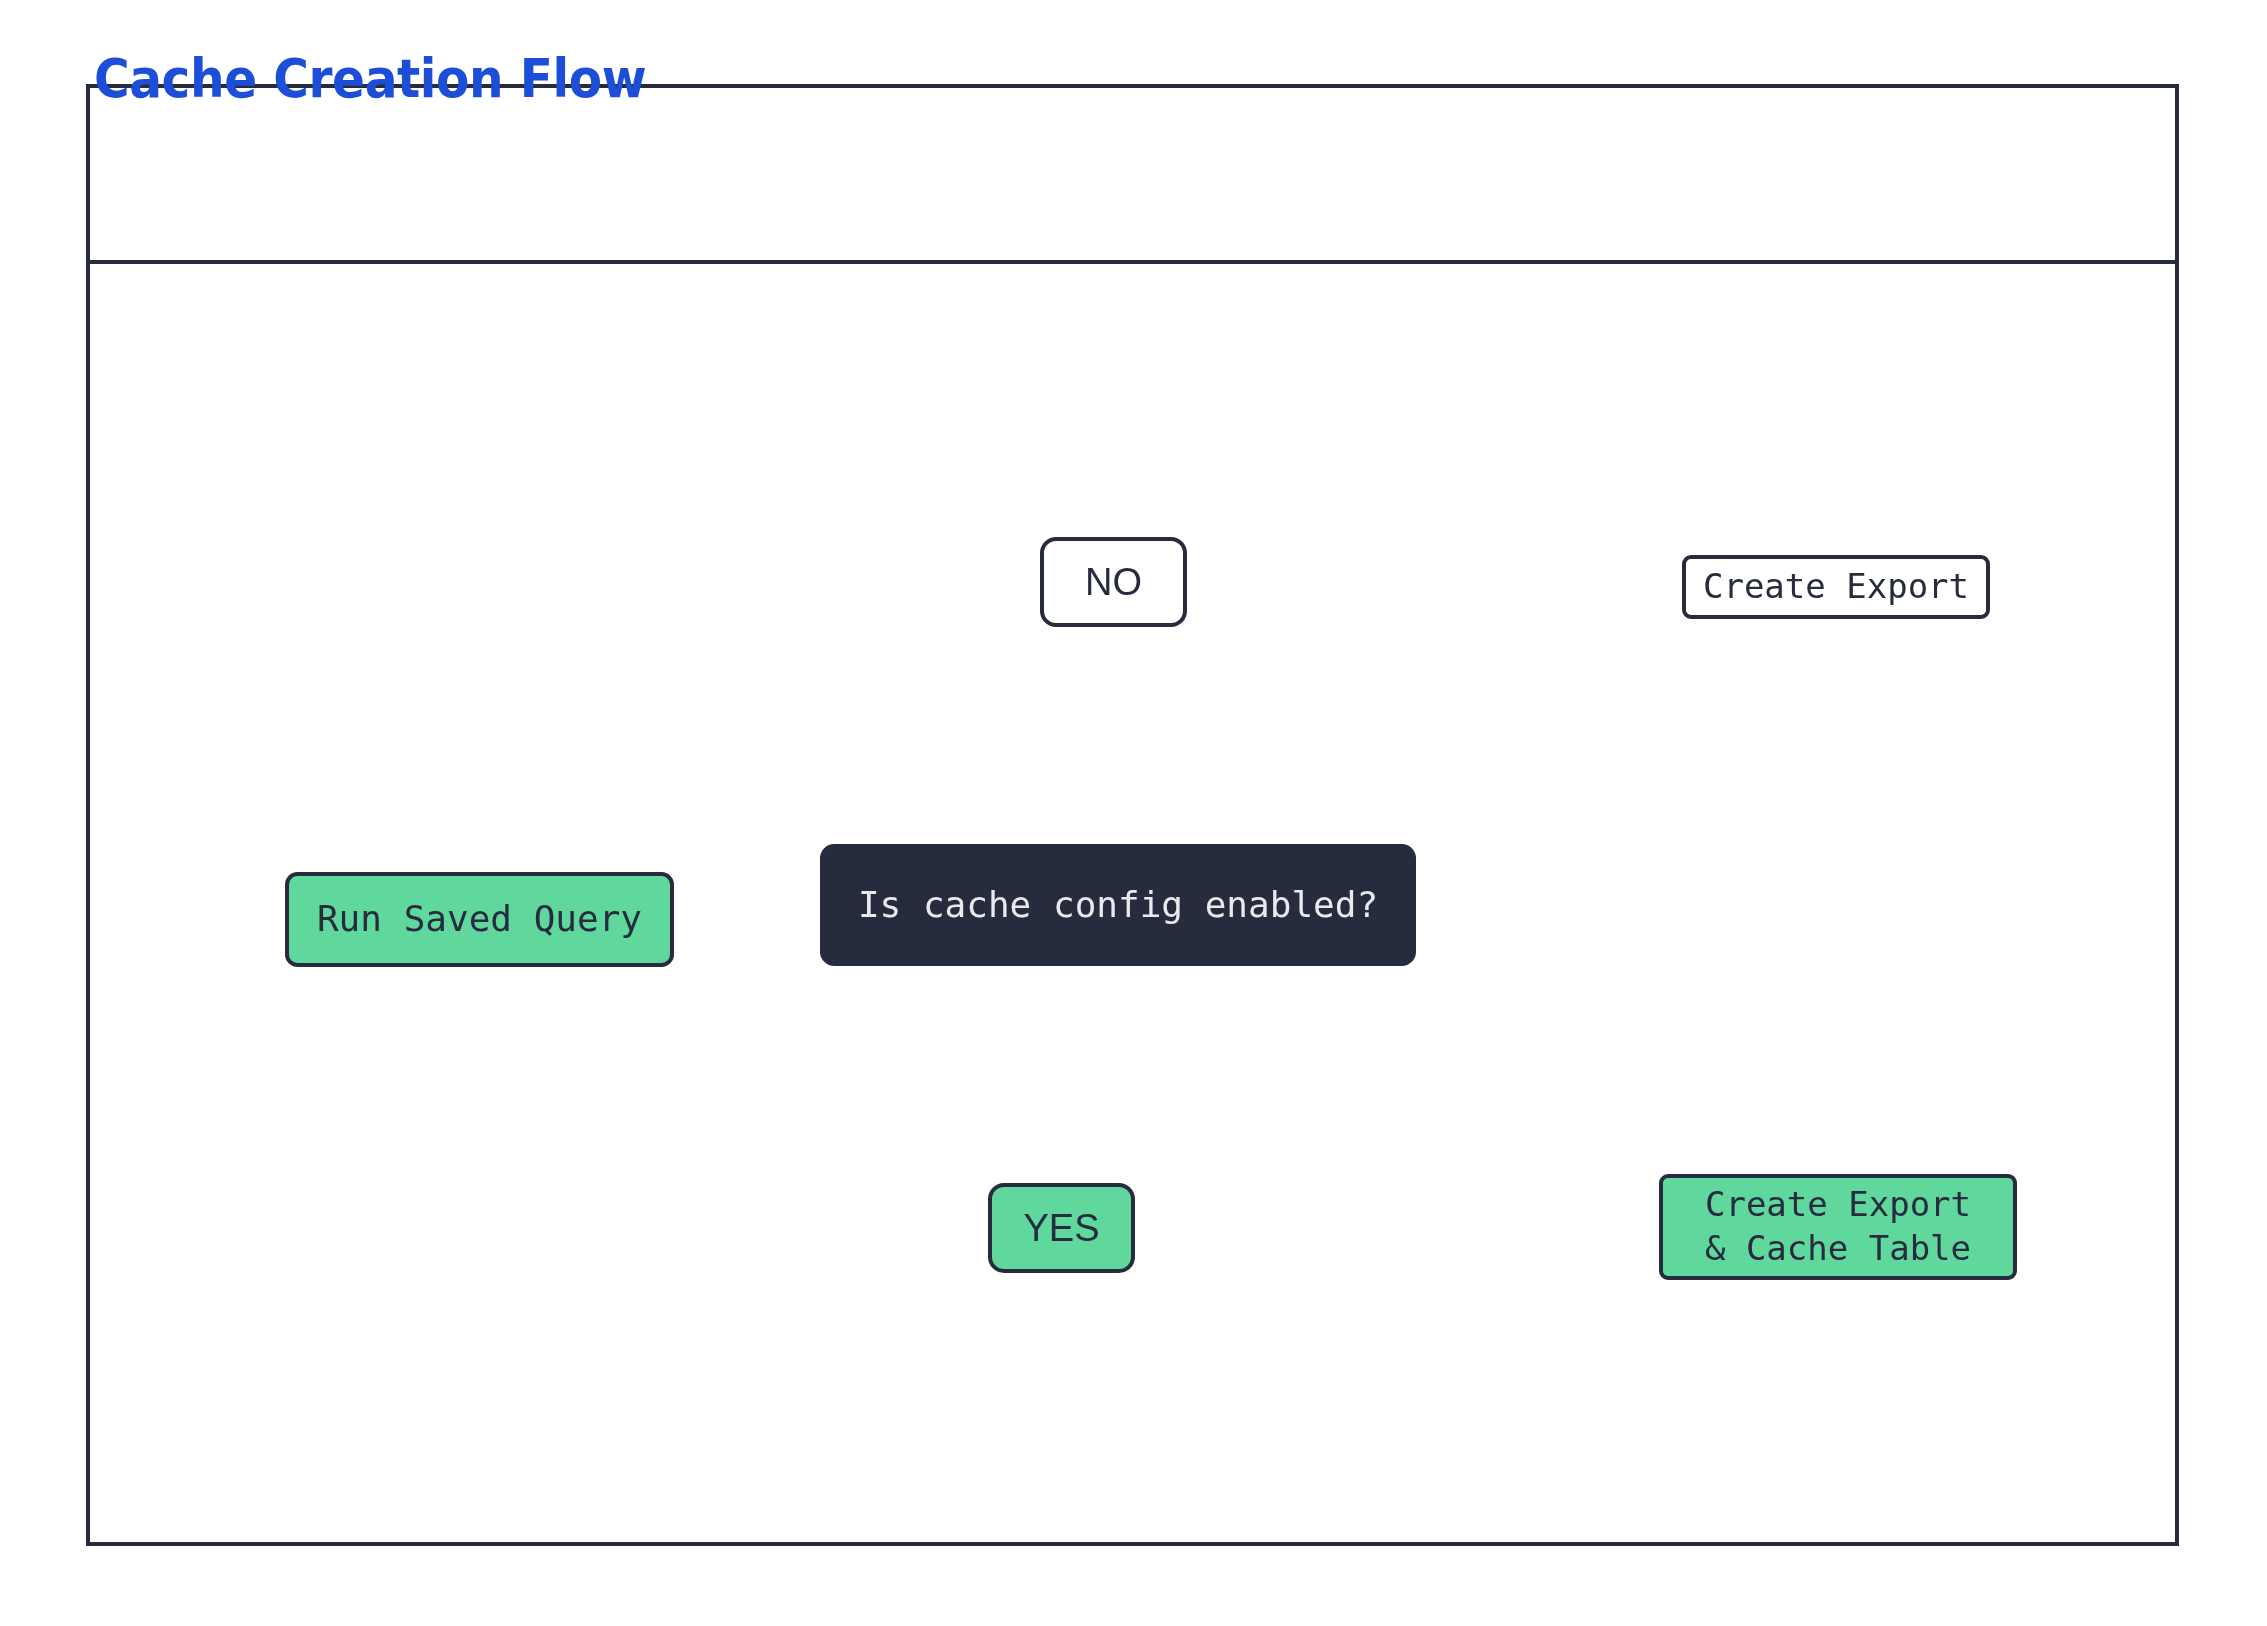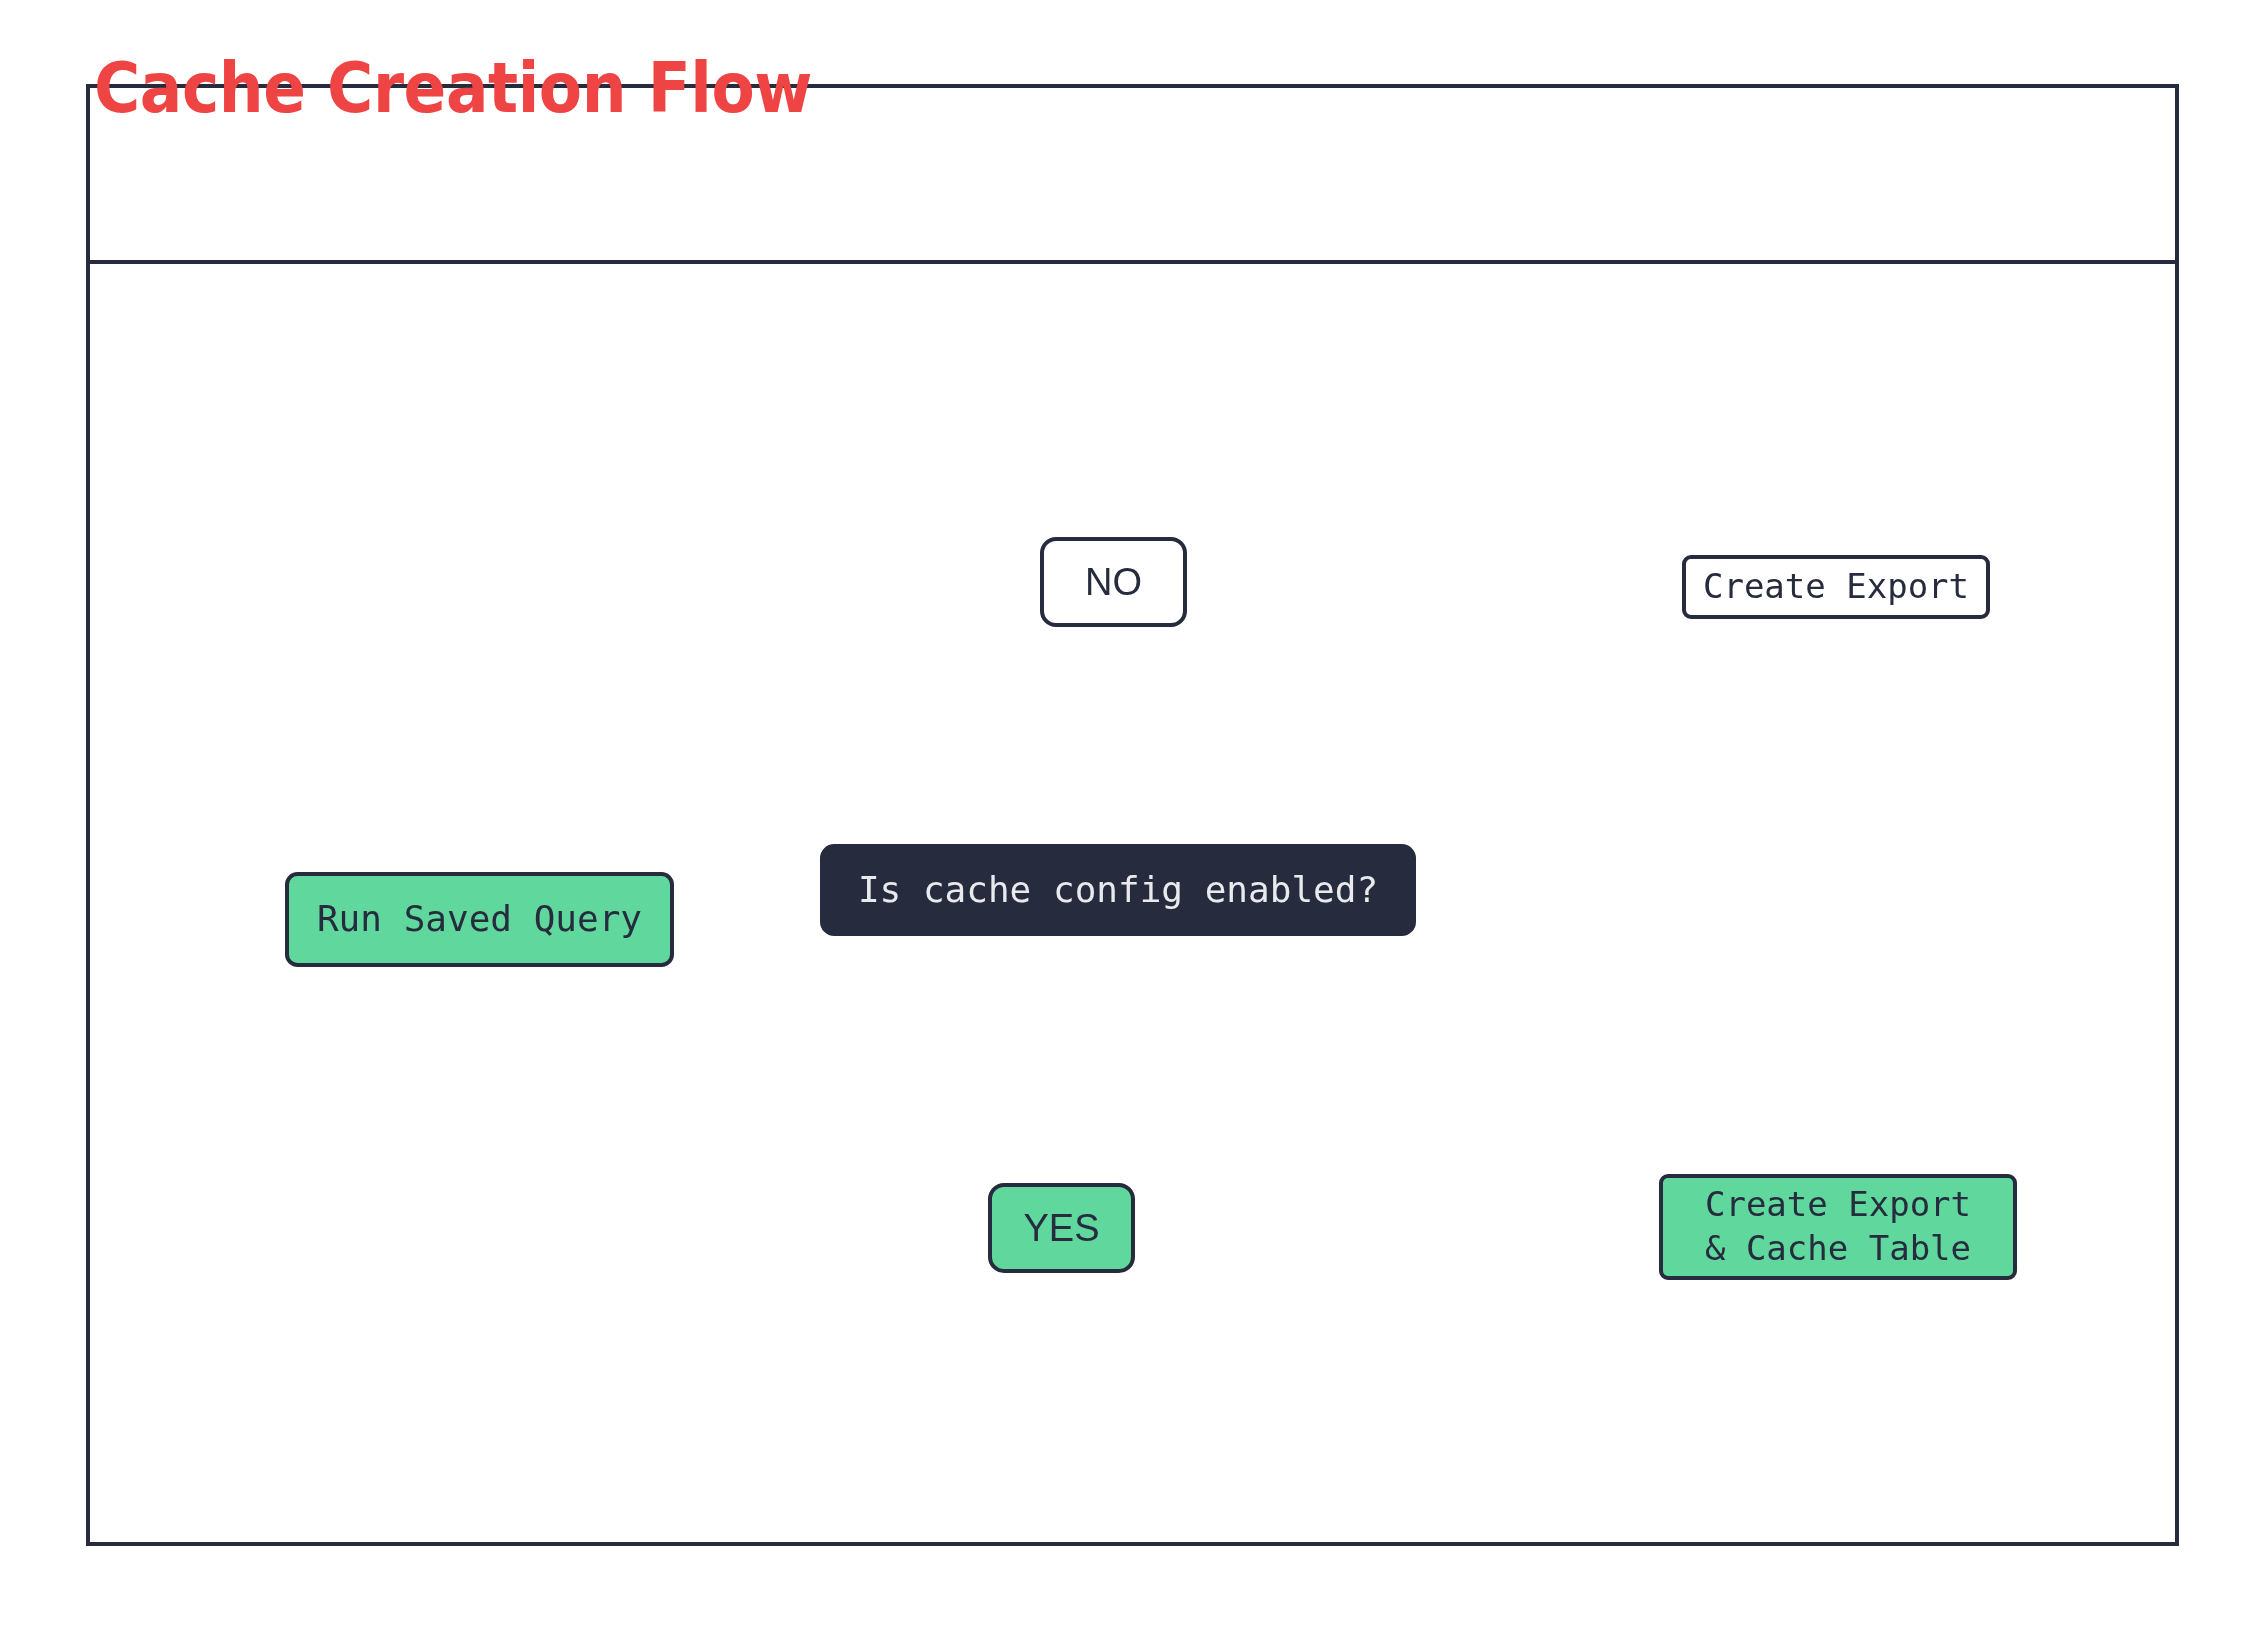--- a/index.html
+++ b/index.html
@@ -10,21 +10,21 @@
   #frame{
     position:absolute;left:86px;top:84px;width:2093px;height:1462px;
     border:4.5px solid #262c3d;box-sizing:border-box;background:#fff;
   }
   #title-bar{
     position:absolute;left:0;top:0;width:100%;height:176px;
     border-bottom:4.5px solid #262c3d;box-sizing:border-box;
   }
   #page-title{
     position:absolute;left:94px;top:47px;
-    font-size:70px;font-weight:bold;color:#ef4444;
+    font-size:54px;font-weight:bold;color:#1d4ed8;
     letter-spacing:-0.4px;white-space:nowrap;
     font-family:"DejaVu Sans Condensed","Liberation Sans",sans-serif;
     font-stretch:condensed;
   }
 
   
   #canvas{position:absolute;left:0;top:0;width:2268px;height:1626px;
           pointer-events:none;}
 
   
@@ -38,21 +38,21 @@
   }
   .node.green{background:#5fd79d;margin-top:28px;}
   .node.dark{background:#262c3d;color:#e9eaee;border-color:#262c3d;}
   .node.plain-label{
     font-family:"Liberation Sans",sans-serif;font-size:38px;
     font-weight:normal;border-radius:16px;
   }
 
   
   #node-run-saved-query{left:285px;top:844px;width:389px;height:95px;}
-  #node-decision      {left:820px;top:844px;width:596px;height:92px;
+  #node-decision      {left:820px;top:844px;width:596px;height:122px;
                         border-radius:14.3px;}
   #node-no            {left:1040px;top:537px;width:147px;height:90px;}
   #node-yes           {left:988px;top:1155px;width:147px;height:90px;}
   #node-create-export {left:1682px;top:555px;width:308px;height:64px;
                         border-radius:9px;font-size:34px;}
   #node-create-export-cache{left:1659px;top:1146px;width:358px;height:106px;
                         border-radius:9px;font-size:34px;}
 </style>
 </head>
 <body>

